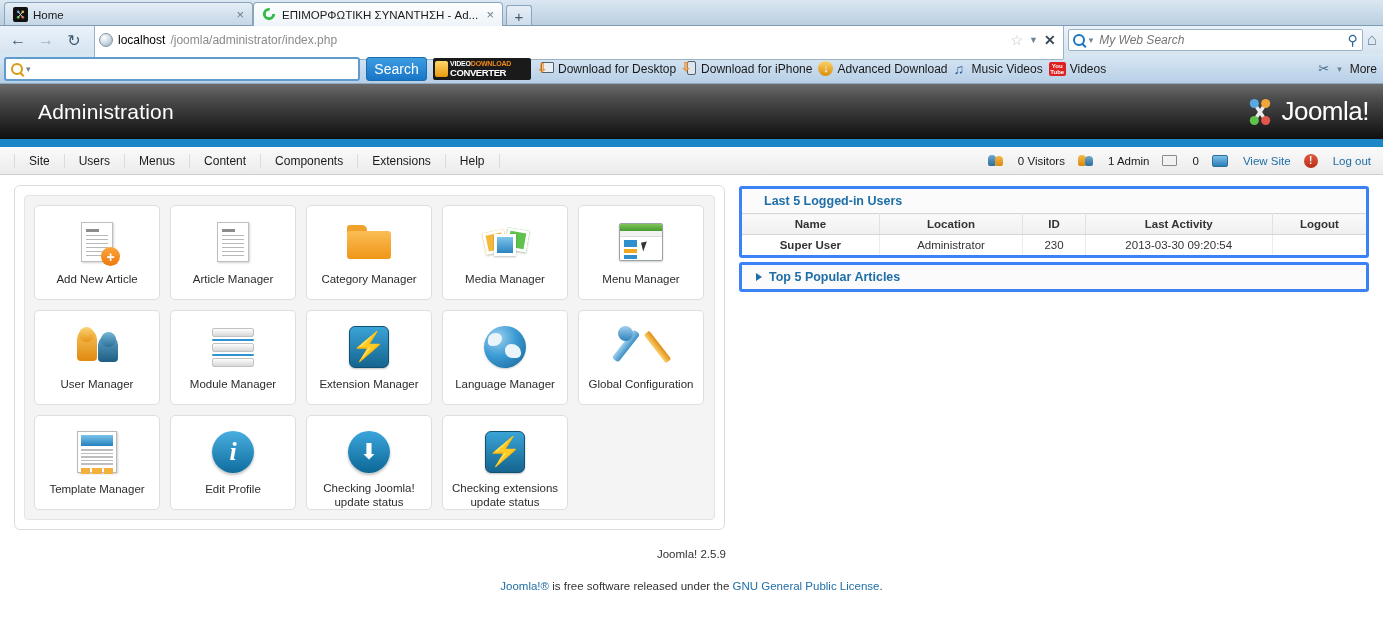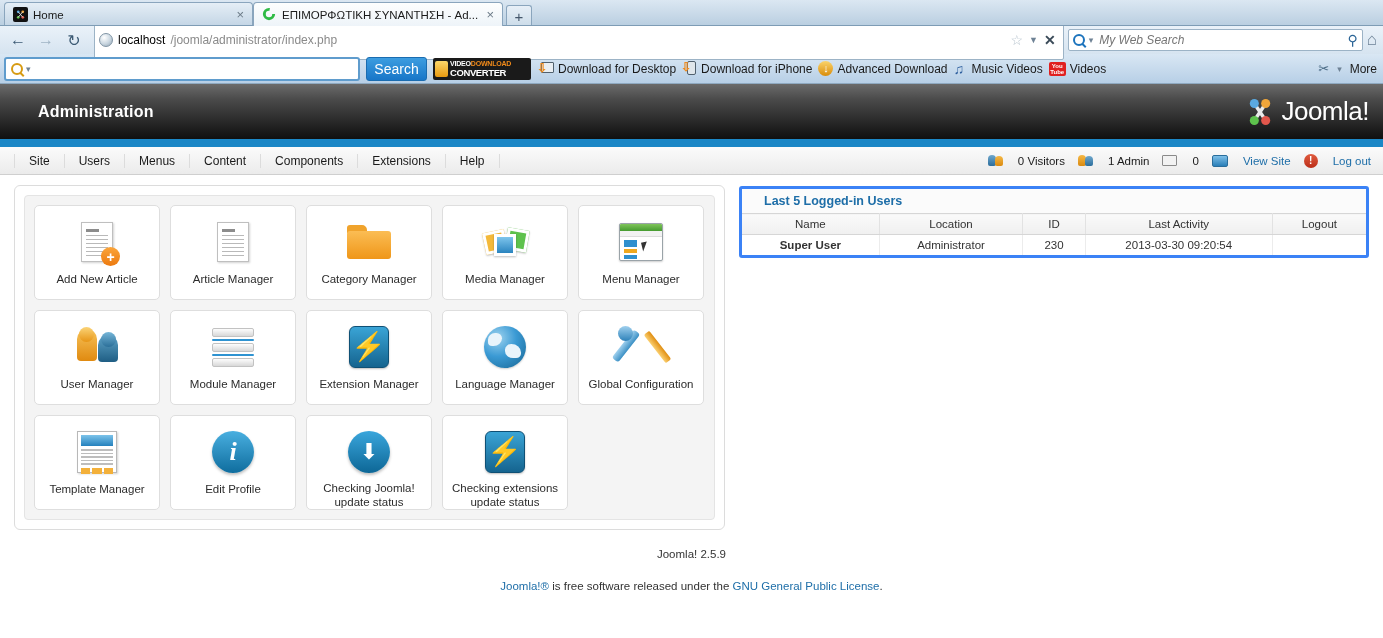--- a/index.html
+++ b/index.html
@@ -258,22 +258,22 @@
     height: 55px;
     background: linear-gradient(to bottom, #6b6b6b 0%, #4a4a4a 28%, #1b1b1b 85%, #101010 100%);
     border-radius: 0 0 0 0;
     display: flex;
     align-items: center;
     position: relative;
     padding: 0 14px 0 38px;
   }
   .admin-title {
     color: #fff;
-    font-size: 16px;
-    font-weight: bold;
+    font-size: 21px;
+    font-weight: normal;
     letter-spacing: 0.2px;
   }
   .joomla-logo {
     margin-left: auto;
     display: flex; align-items: center; gap: 4px;
   }
   .jlogo-text { color: #fff; font-size: 26px; letter-spacing: -0.5px; }
   .bluebar { height: 8px; background: #1b87c6; }
 
   .menubar {
@@ -549,21 +549,21 @@
     border-top: 4px solid transparent;
     border-bottom: 4px solid transparent;
   }
   table.rp-table { width: 100%; border-collapse: collapse; font-size: 11.5px; }
   table.rp-table th {
     background: linear-gradient(#fafafa, #f0f0f0);
     border-top: 1px solid #d6d6d6;
     border-bottom: 1px solid #d6d6d6;
     border-right: 1px solid #e2e2e2;
     padding: 4px 6px;
-    color: #333; font-weight: normal;
+    color: #333; font-weight: bold;
   }
   table.rp-table td {
     padding: 4px 6px;
     border-right: 1px solid #ececec;
     color: #333;
     text-align: center;
   }
   table.rp-table td:last-child, table.rp-table th:last-child { border-right: none; }
   td.name-cell { text-align: left; padding-left: 12px; color: #1e6ea8; font-weight: bold; }
 
@@ -924,20 +924,26 @@
               <td class="name-cell">Super User</td>
               <td>Administrator</td>
               <td>230</td>
               <td>2013-03-30 09:20:54</td>
               <td></td>
             </tr>
           </tbody>
         </table>
       </div>
 
+      <div class="rp-section">
+        <div class="rp-head">
+          <span class="tri"></span>
+          <span>Top 5 Popular Articles</span>
+        </div>
+      </div>
 
 
     </div>
   </div>
 
   <div class="footer">
     <div class="ver">Joomla! 2.5.9</div>
     <div>
       <span class="jlink">Joomla!®</span><span> is free software released under the </span><a href="#">GNU General Public License</a><span>.</span>
     </div>

